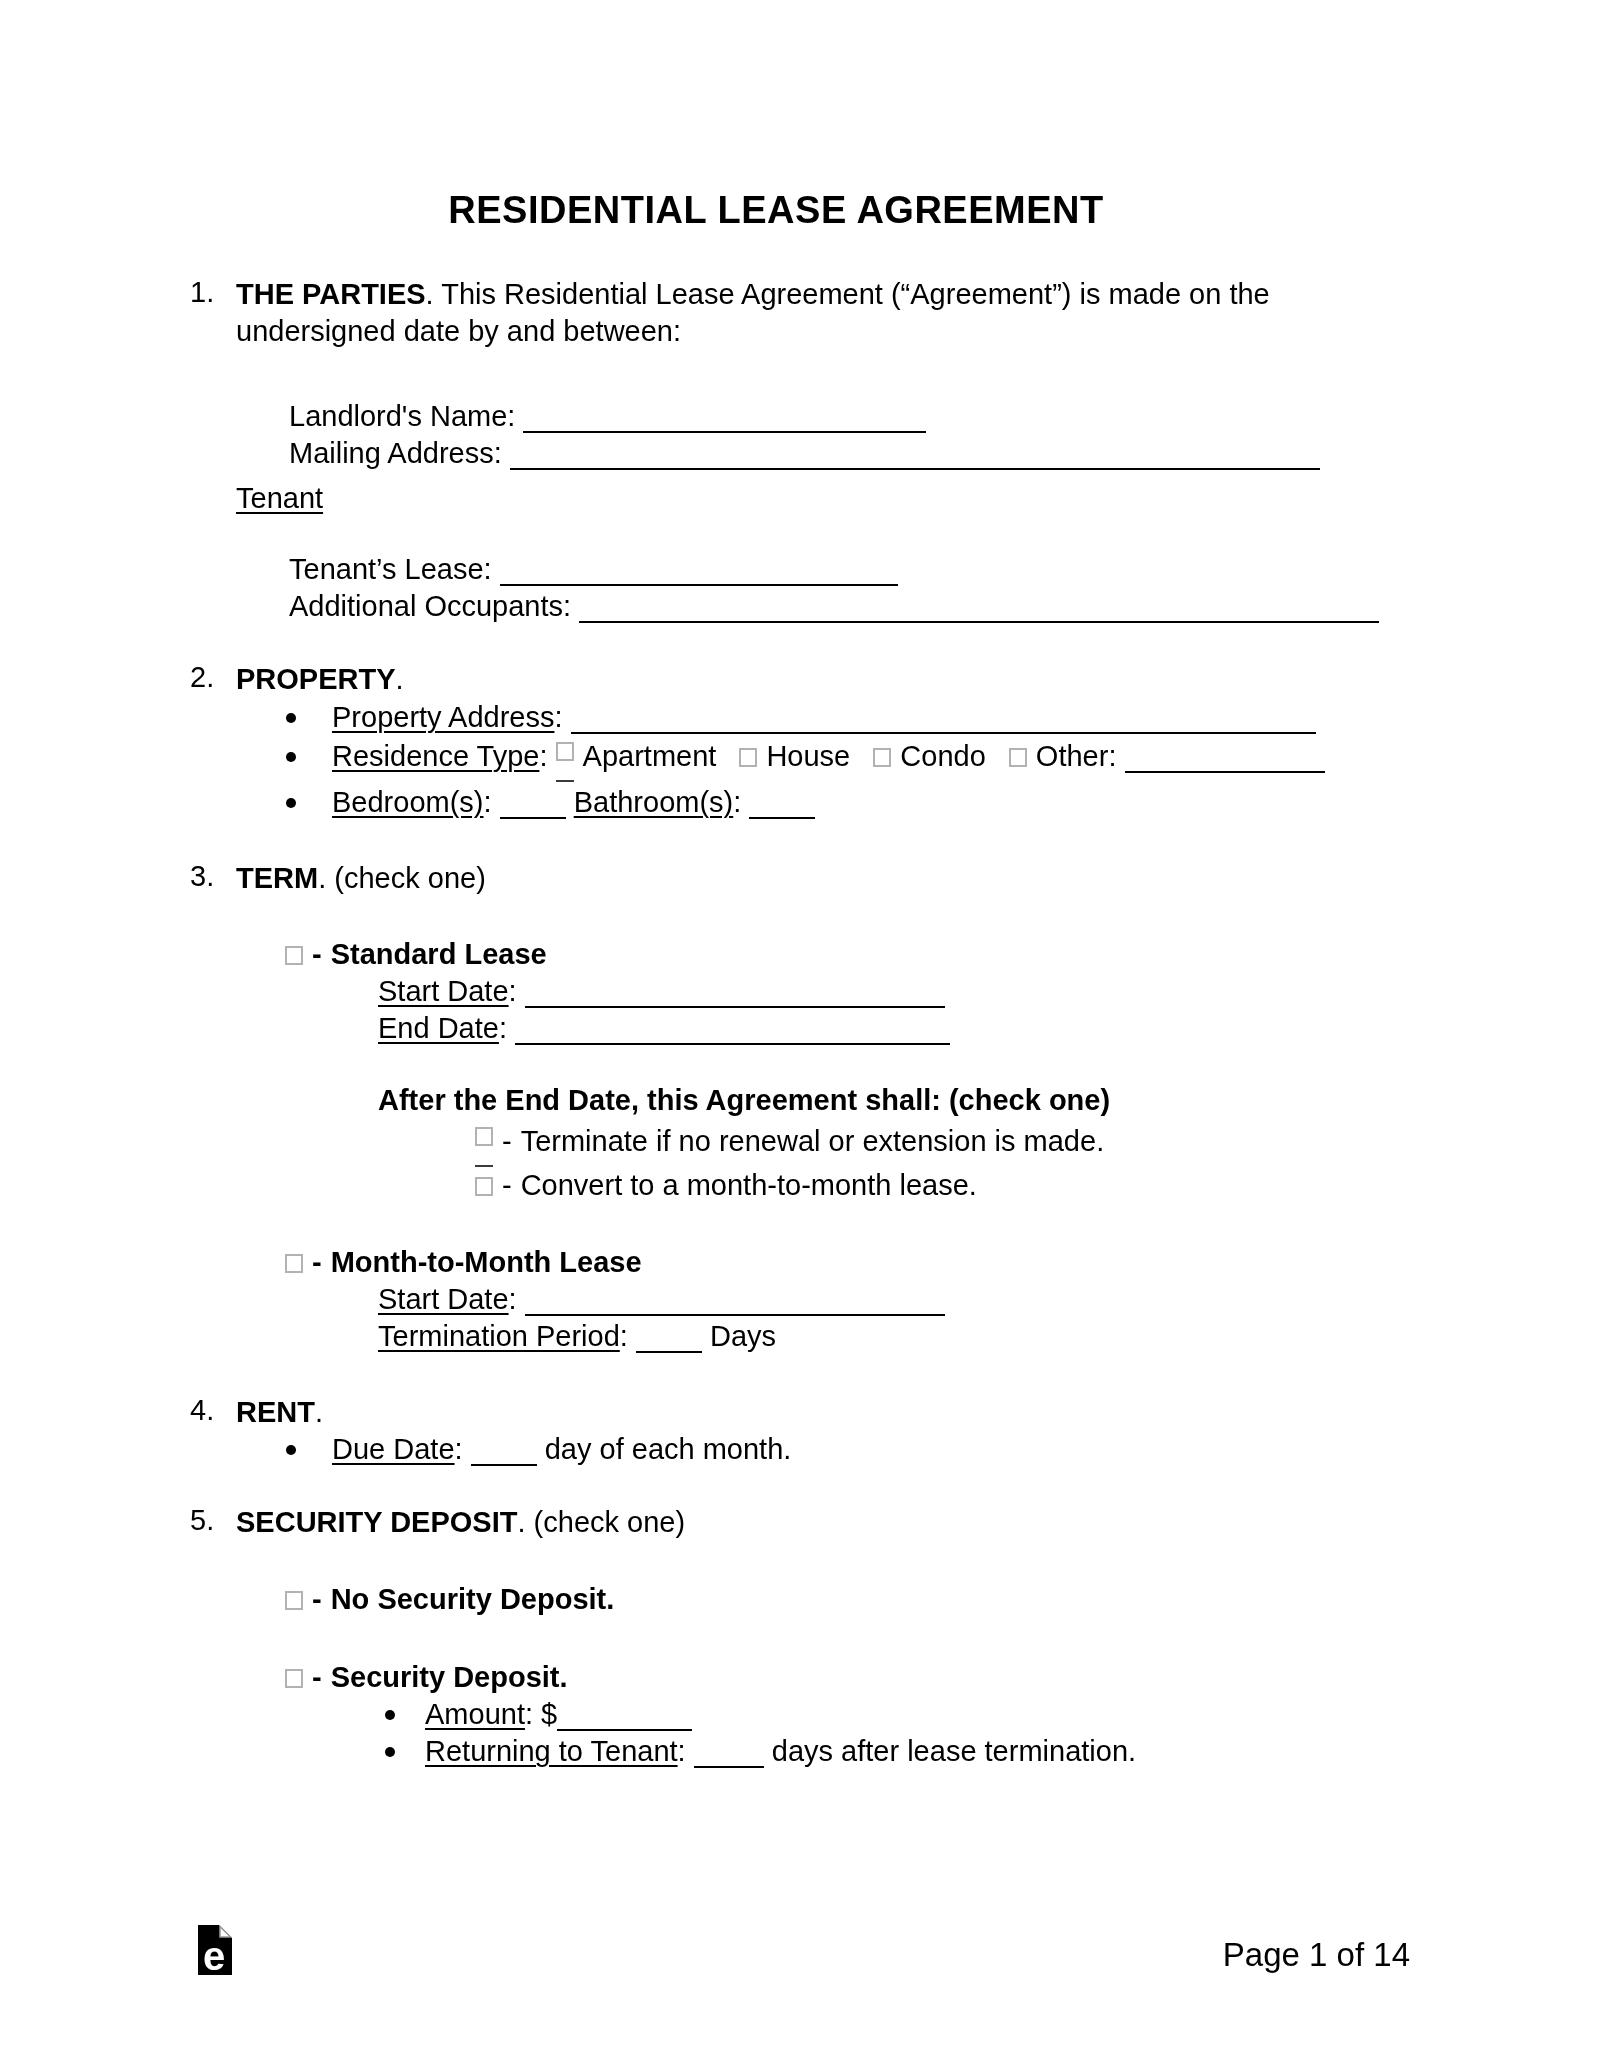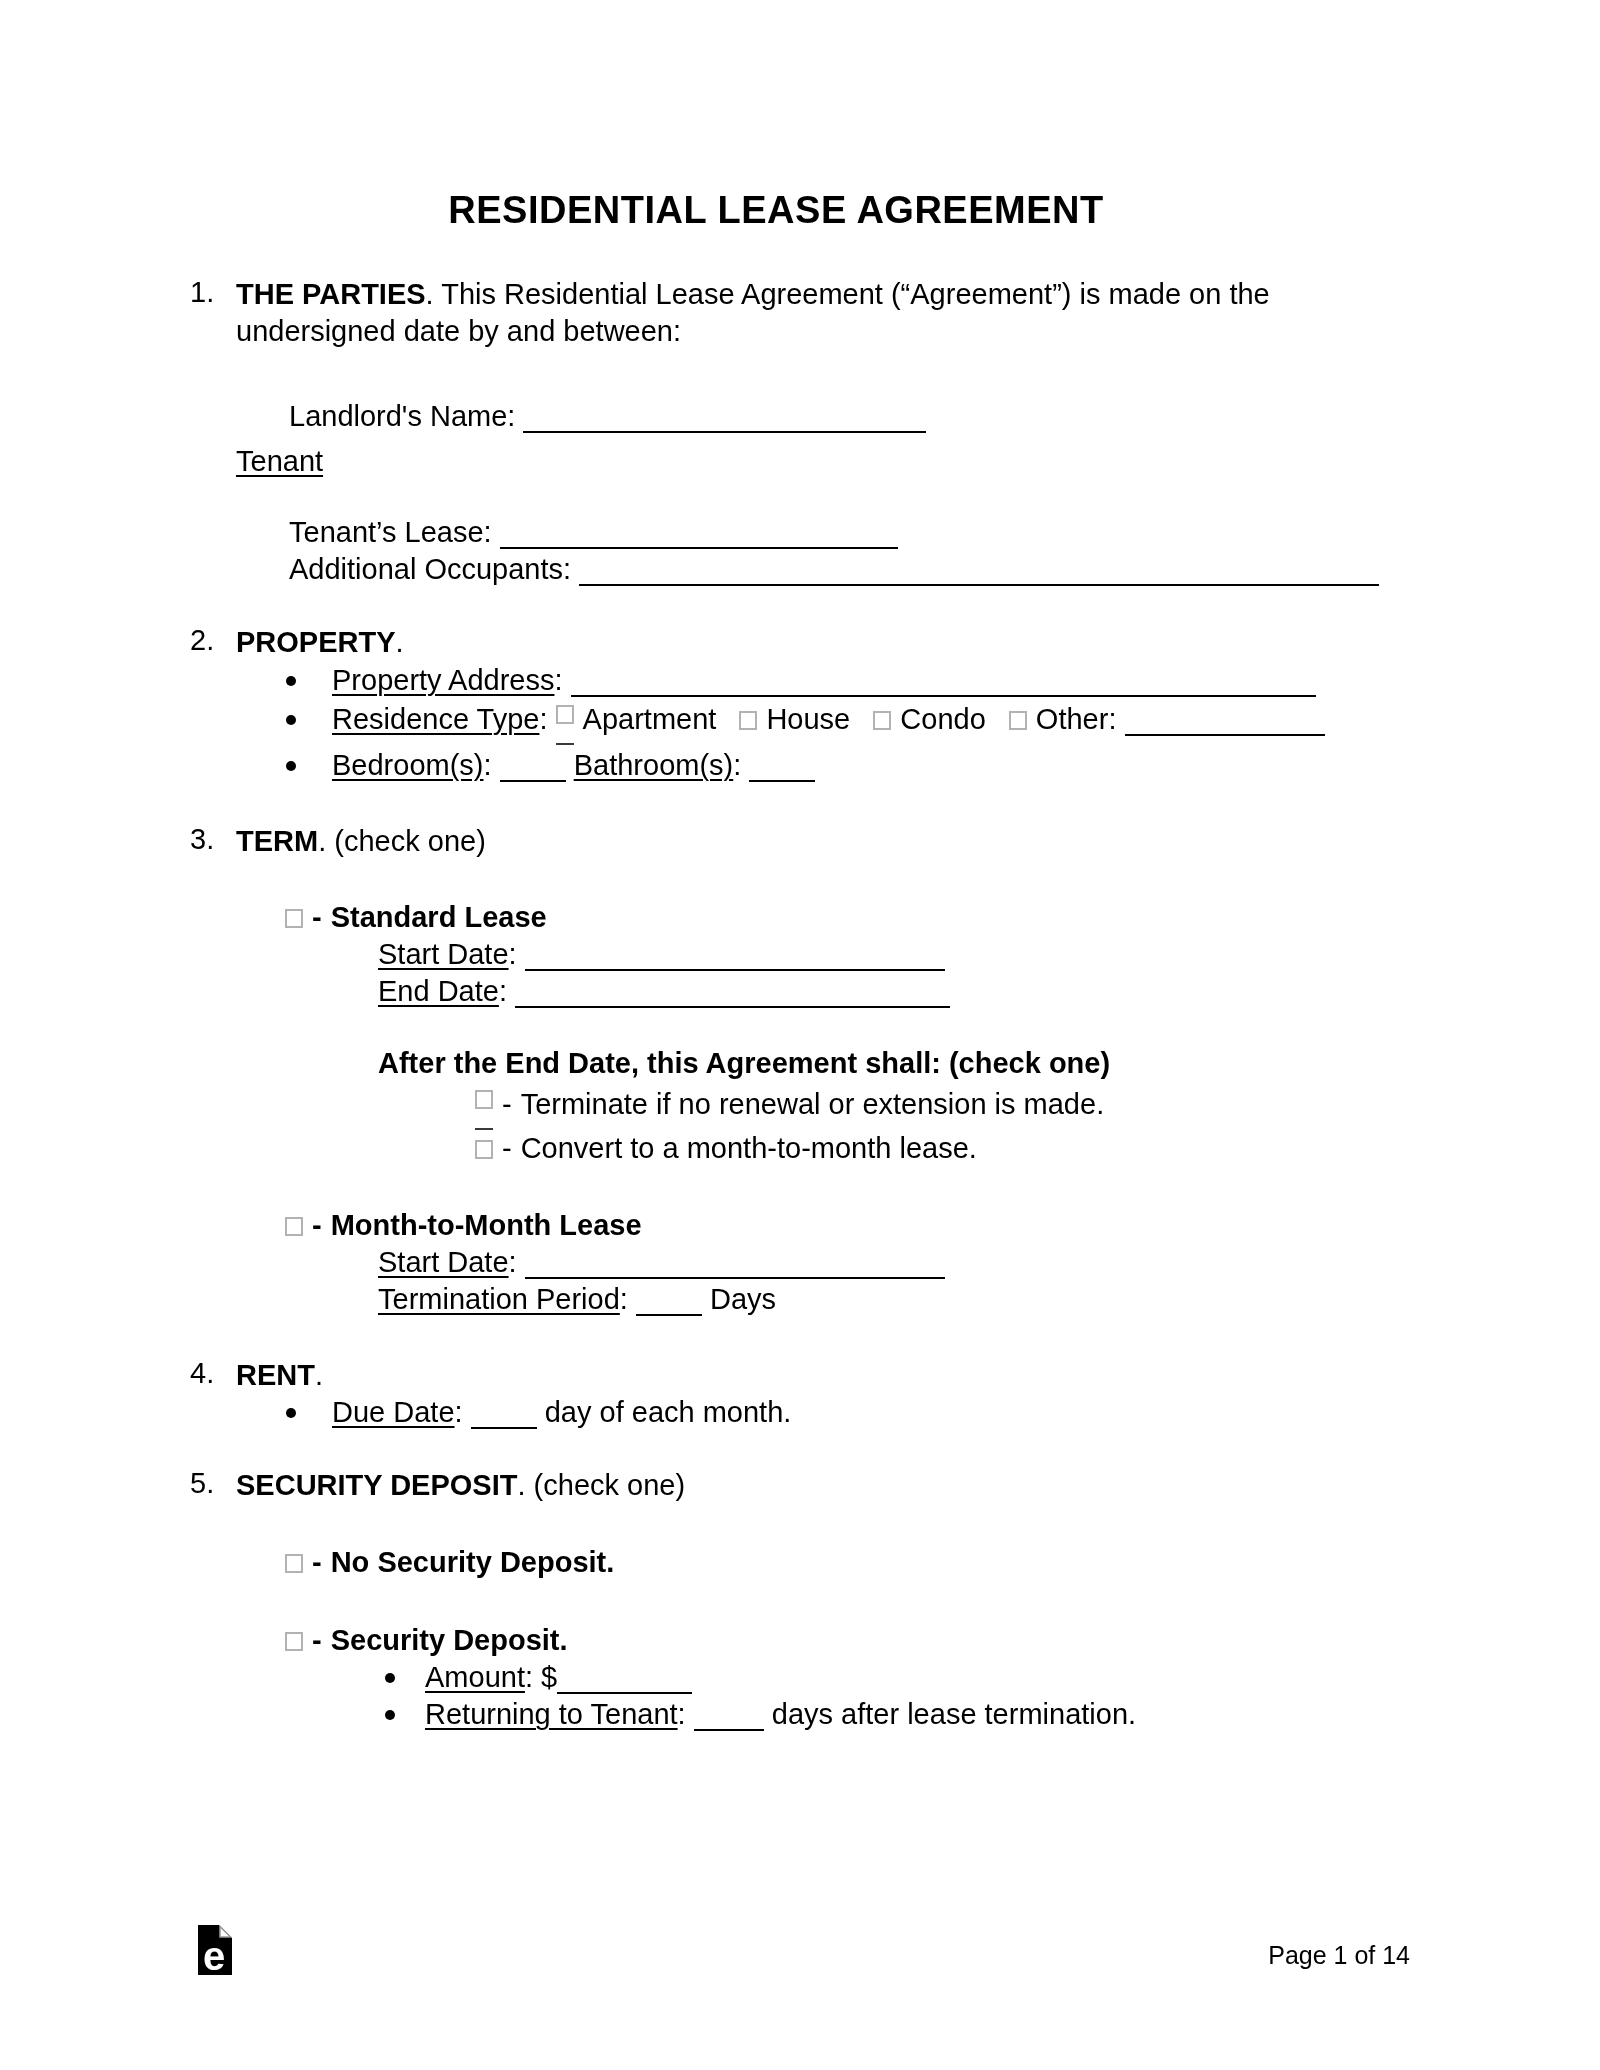--- a/index.html
+++ b/index.html
@@ -34,37 +34,38 @@
   .cbu .cb{margin-right:0;vertical-align:top;}
   .dash{margin-right:9px;}
   .opt{margin-right:15px;}
   
   .mt1{margin-top:1px;}.mt2{margin-top:2px;}.mt4{margin-top:4px;}.mt5{margin-top:0;}
   .mt24{margin-top:8px;}.mt29{margin-top:29px;}.mt34{margin-top:34px;}.mt35{margin-top:35px;font-weight:bold;}
   .mt36{margin-top:36px;}.mt39{margin-top:39px;}.mt40{margin-top:40px;}.mt41{margin-top:41px;}
   .mt44{margin-top:44px;}.mt48{margin-top:48px;}
   
   .logo{position:absolute;left:198px;top:1925px;width:34px;height:50px;}
-  .pagenum{position:absolute;right:142px;top:1938px;font-size:25px;line-height:34px;}
+  .pagenum{position:absolute;right:142px;top:1938px;font-size:33px;line-height:34px;}
 </style>
 </head>
 <body>
 
 <div class="page">
 
   <div class="title">RESIDENTIAL LEASE AGREEMENT</div>
 
   <div class="ind-h mt44">
     <span class="num">1.</span>
     <div class="l"><b>THE PARTIES</b><span>.</span> <span>This Residential Lease Agreement (“Agreement”) is made on the</span></div>
     <div class="l">undersigned date by and between:</div>
   </div>
 
 
   <div class="l ind-n mt48"><span>Landlord's Name</span><span>:</span> <span class="blank w403"></span></div>
+  <div class="l ind-n"><span>Mailing Address</span><span>:</span> <span class="blank w810"></span></div>
 
   <div class="l ind-h mt24"><span class="u">Tenant</span></div>
 
   <div class="l ind-n mt34"><span>Tenant’s Lease</span><span>:</span> <span class="blank w398"></span></div>
   <div class="l ind-n"><span>Additional Occupants</span><span>:</span> <span class="blank w800"></span></div>
 
   <div class="ind-h mt36">
     <span class="num">2.</span>
     <div class="l"><b>PROPERTY</b><span>.</span></div>
   </div>

